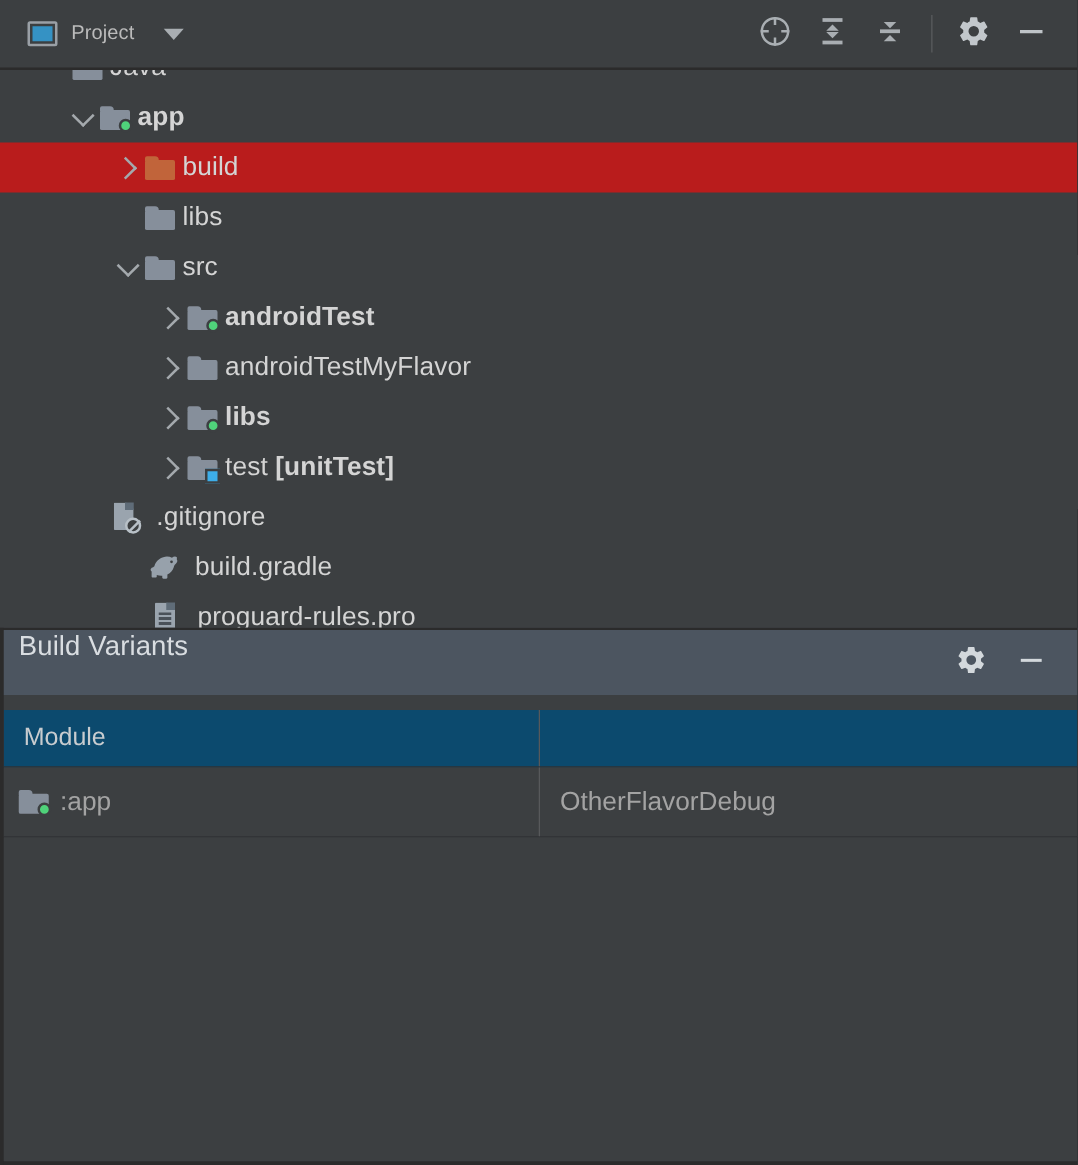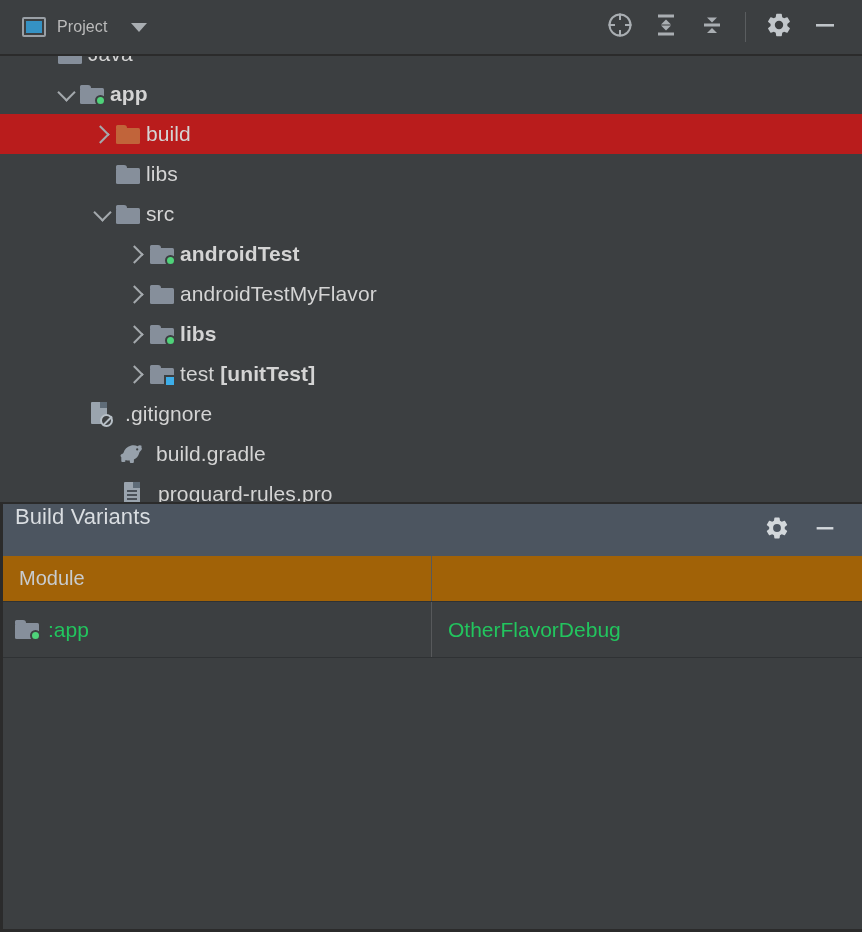--- a/index.html
+++ b/index.html
@@ -233,22 +233,23 @@
     border-bottom: 3px solid #2b2b2b;
     display: flex;
     flex-direction: column;
     overflow: hidden;
   }
 
   .bv-table { width: 100%; }
   .bv-head-row {
     display: flex;
     height: 46px;
-    background: #a16207;
+    background: #0c4a6e;
     border-bottom: 1px solid #2f3234;
+    margin-top: 12px;
   }
   .bv-head-cell {
     font-size: 20px;
     color: #c8cccf;
     display: flex; align-items: center;
     padding-left: 16px;
     cursor: pointer;
   }
   .bv-head-cell.c1 { width: 429px; border-right: 1px solid #57595b; }
   .bv-head-cell.c2 { flex: 1; }
@@ -257,21 +258,21 @@
     display: flex;
     height: 56px;
     background: #3c3f41;
     border-bottom: 1px solid #2f3234;
     cursor: pointer;
   }
   .bv-cell {
     display: flex; align-items: center;
     padding-left: 12px;
     font-size: 21px;
-    color: #22c55e;
+    color: #a3a3a3;
   }
   .bv-cell.c1 { width: 429px; border-right: 1px solid #57595b; gap: 9px; }
   .bv-cell.c2 { flex: 1; padding-left: 16px; }
   .bv-empty { flex: 1; background: #3c3f41; }
 </style>
 </head>
 <body>
 
 <div id="app">
 

